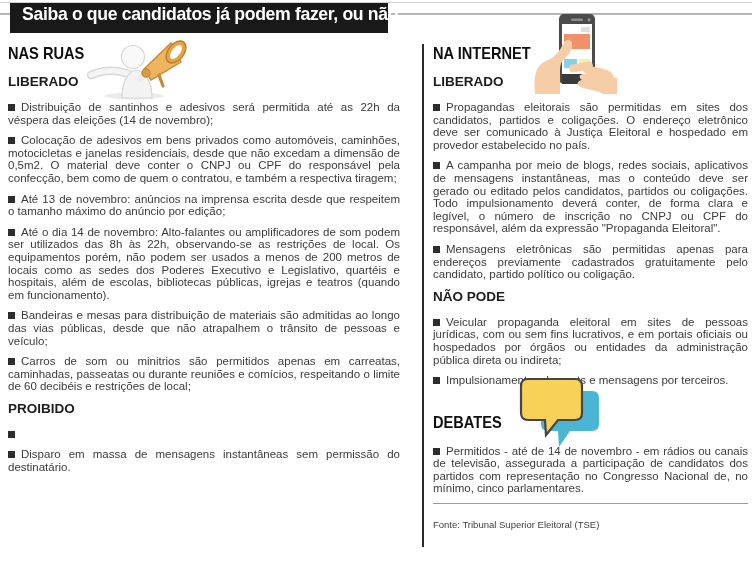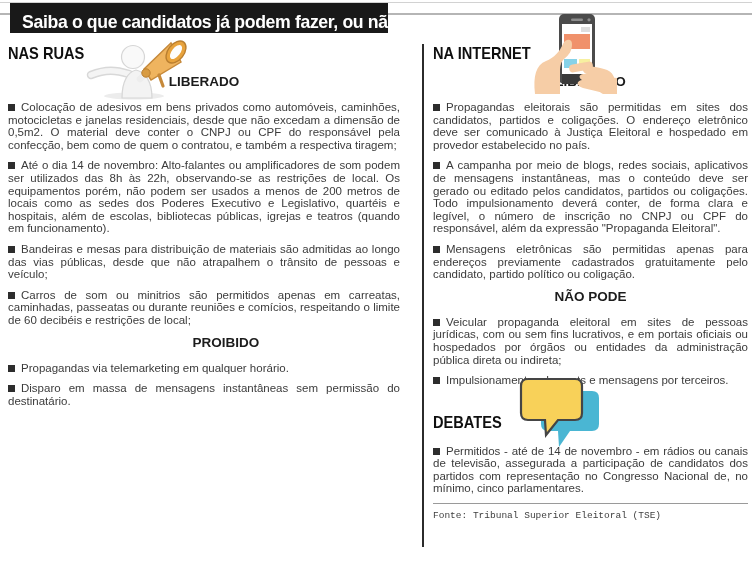--- a/index.html
+++ b/index.html
@@ -2,40 +2,40 @@
 <html><head>
 <meta charset="utf-8">
 <style>
   html,body{margin:0;padding:0;background:#fff;}
   .page{position:relative;width:752px;height:572px;background:#fff;overflow:hidden;
         font-family:"Liberation Sans",sans-serif;color:#3b3b3b;}
   .rule{position:absolute;left:0;width:752px;background:#c4c4c4;}
   .rule-top{top:2px;height:1px;background:#d2d2d2;}
   .rule-second{top:13px;height:2px;background:#b5b5b5;}
   .title-bar{position:absolute;left:10px;top:3px;width:378px;height:30px;background:#191919;
-             z-index:5;display:flex;align-items:flex-end;}
+             z-index:5;display:flex;align-items:flex-start;}
   .title-bar span{display:inline-block;color:#fff;font-weight:bold;font-size:19px;
                   letter-spacing:-0.4px;padding-left:13px;white-space:nowrap;
                   transform:scaleX(0.93);transform-origin:0 50%;}
   .col{position:absolute;top:44px;}
   .col-left{left:8px;width:392px;}
   .col-right{left:433px;width:315px;}
   .divider{position:absolute;left:422px;top:44px;width:2px;height:503px;background:#2b2b2b;}
   h2.section{margin:0;font-size:17px;line-height:20px;font-weight:bold;color:#0f0f0f;
              transform:scaleX(0.86);transform-origin:0 50%;white-space:nowrap;}
-  h3.sub{margin:10px 0 0;font-size:13.5px;line-height:16px;font-weight:bold;color:#1c1c1c;text-align:center;}
+  h3.sub{margin:10px 0 0;font-size:13.5px;line-height:16px;font-weight:bold;color:#1c1c1c;}
   .list{margin-top:11px;}
   p.item{margin:0 0 8px;font-size:11.5px;line-height:12.6px;text-align:justify;color:#3b3b3b;}
   .sq{display:inline-block;width:7px;height:7px;background:#2d2d2d;margin-right:6px;}
   .icon-megaphone{position:absolute;left:84px;top:34px;width:108px;height:66px;z-index:4;}
   .icon-phone{position:absolute;left:533px;top:14px;width:84px;height:80px;z-index:4;}
   .debates-head{display:flex;align-items:flex-start;gap:6px;margin-top:26px;height:24px;}
   .icon-bubbles{width:84px;height:72px;margin-top:-36px;}
-  .source{margin-top:4px;border-top:1px solid #9a9a9a;padding-top:6px;font-size:9.5px;
-          color:#3e3e3e;font-family:Liberation Mono, monospace;}
+  .source{margin-top:4px;border-top:1px solid #9a9a9a;padding-top:15px;font-size:9.5px;
+          color:#3e3e3e;}
 </style>
 </head>
 <body>
 
 <div class="page">
 
   <div class="rule rule-top"></div>
   <div class="rule rule-second"></div>
 
   <div class="title-bar">
@@ -71,37 +71,39 @@
     <rect x="36" y="49" width="24" height="8" rx="4" fill="#f6cda6" transform="rotate(-10 48 53)"></rect>
     <path d="M84,64 L84,80 L70,80 C66,78 64,74 66,70 C69,65 76,63 84,64 Z" fill="#f6cda6"></path>
   </svg>
 
   <div class="col col-left">
     <h2 class="section">NAS RUAS</h2>
     <h3 class="sub">LIBERADO</h3>
 
     <div class="list">
 
+        <p class="item"><span class="sq"></span><span>Distribuição de santinhos e adesivos será permitida até as 22h da véspera das eleições (14 de novembro);</span></p>
 
         <p class="item"><span class="sq"></span><span>Colocação de adesivos em bens privados como automóveis, caminhões, motocicletas e janelas residenciais, desde que não excedam a dimensão de 0,5m2. O material deve conter o CNPJ ou CPF do responsável pela confecção, bem como de quem o contratou, e também a respectiva tiragem;</span></p>
 
 
+        <p class="item"><span class="sq"></span><span>Até 13 de novembro: anúncios na imprensa escrita desde que respeitem o tamanho máximo do anúncio por edição;</span></p>
 
         <p class="item"><span class="sq"></span><span>Até o dia 14 de novembro: Alto-falantes ou amplificadores de som podem ser utilizados das 8h às 22h, observando-se as restrições de local. Os equipamentos porém, não podem ser usados a menos de 200 metros de locais como as sedes dos Poderes Executivo e Legislativo, quartéis e hospitais, além de escolas, bibliotecas públicas, igrejas e teatros (quando em funcionamento).</span></p>
 
         <p class="item"><span class="sq"></span><span>Bandeiras e mesas para distribuição de materiais são admitidas ao longo das vias públicas, desde que não atrapalhem o trânsito de pessoas e veículo;</span></p>
 
         <p class="item"><span class="sq"></span><span>Carros de som ou minitrios são permitidos apenas em carreatas, caminhadas, passeatas ou durante reuniões e comícios, respeitando o limite de 60 decibéis e restrições de local;</span></p>
       </div>
 
-    <h3 class="sub" style="margin-top:4px;margin-left:44px;">PROIBIDO</h3>
+    <h3 class="sub" style="margin-top:4px;">PROIBIDO</h3>
 
     <div class="list">
 
-        <p class="item"><span class="sq"></span><span>Propagandas via telemarketing em qualquer horário.</span></p>
+        <p class="item"><span class="sq"></span></p>
 
         <p class="item"><span class="sq"></span><span>Disparo em massa de mensagens instantâneas sem permissão do destinatário.</span></p>
       </div>
   </div>
 
   <div class="divider"></div>
 
   <div class="col col-right">
     <h2 class="section">NA INTERNET</h2>
     <h3 class="sub">LIBERADO</h3>

